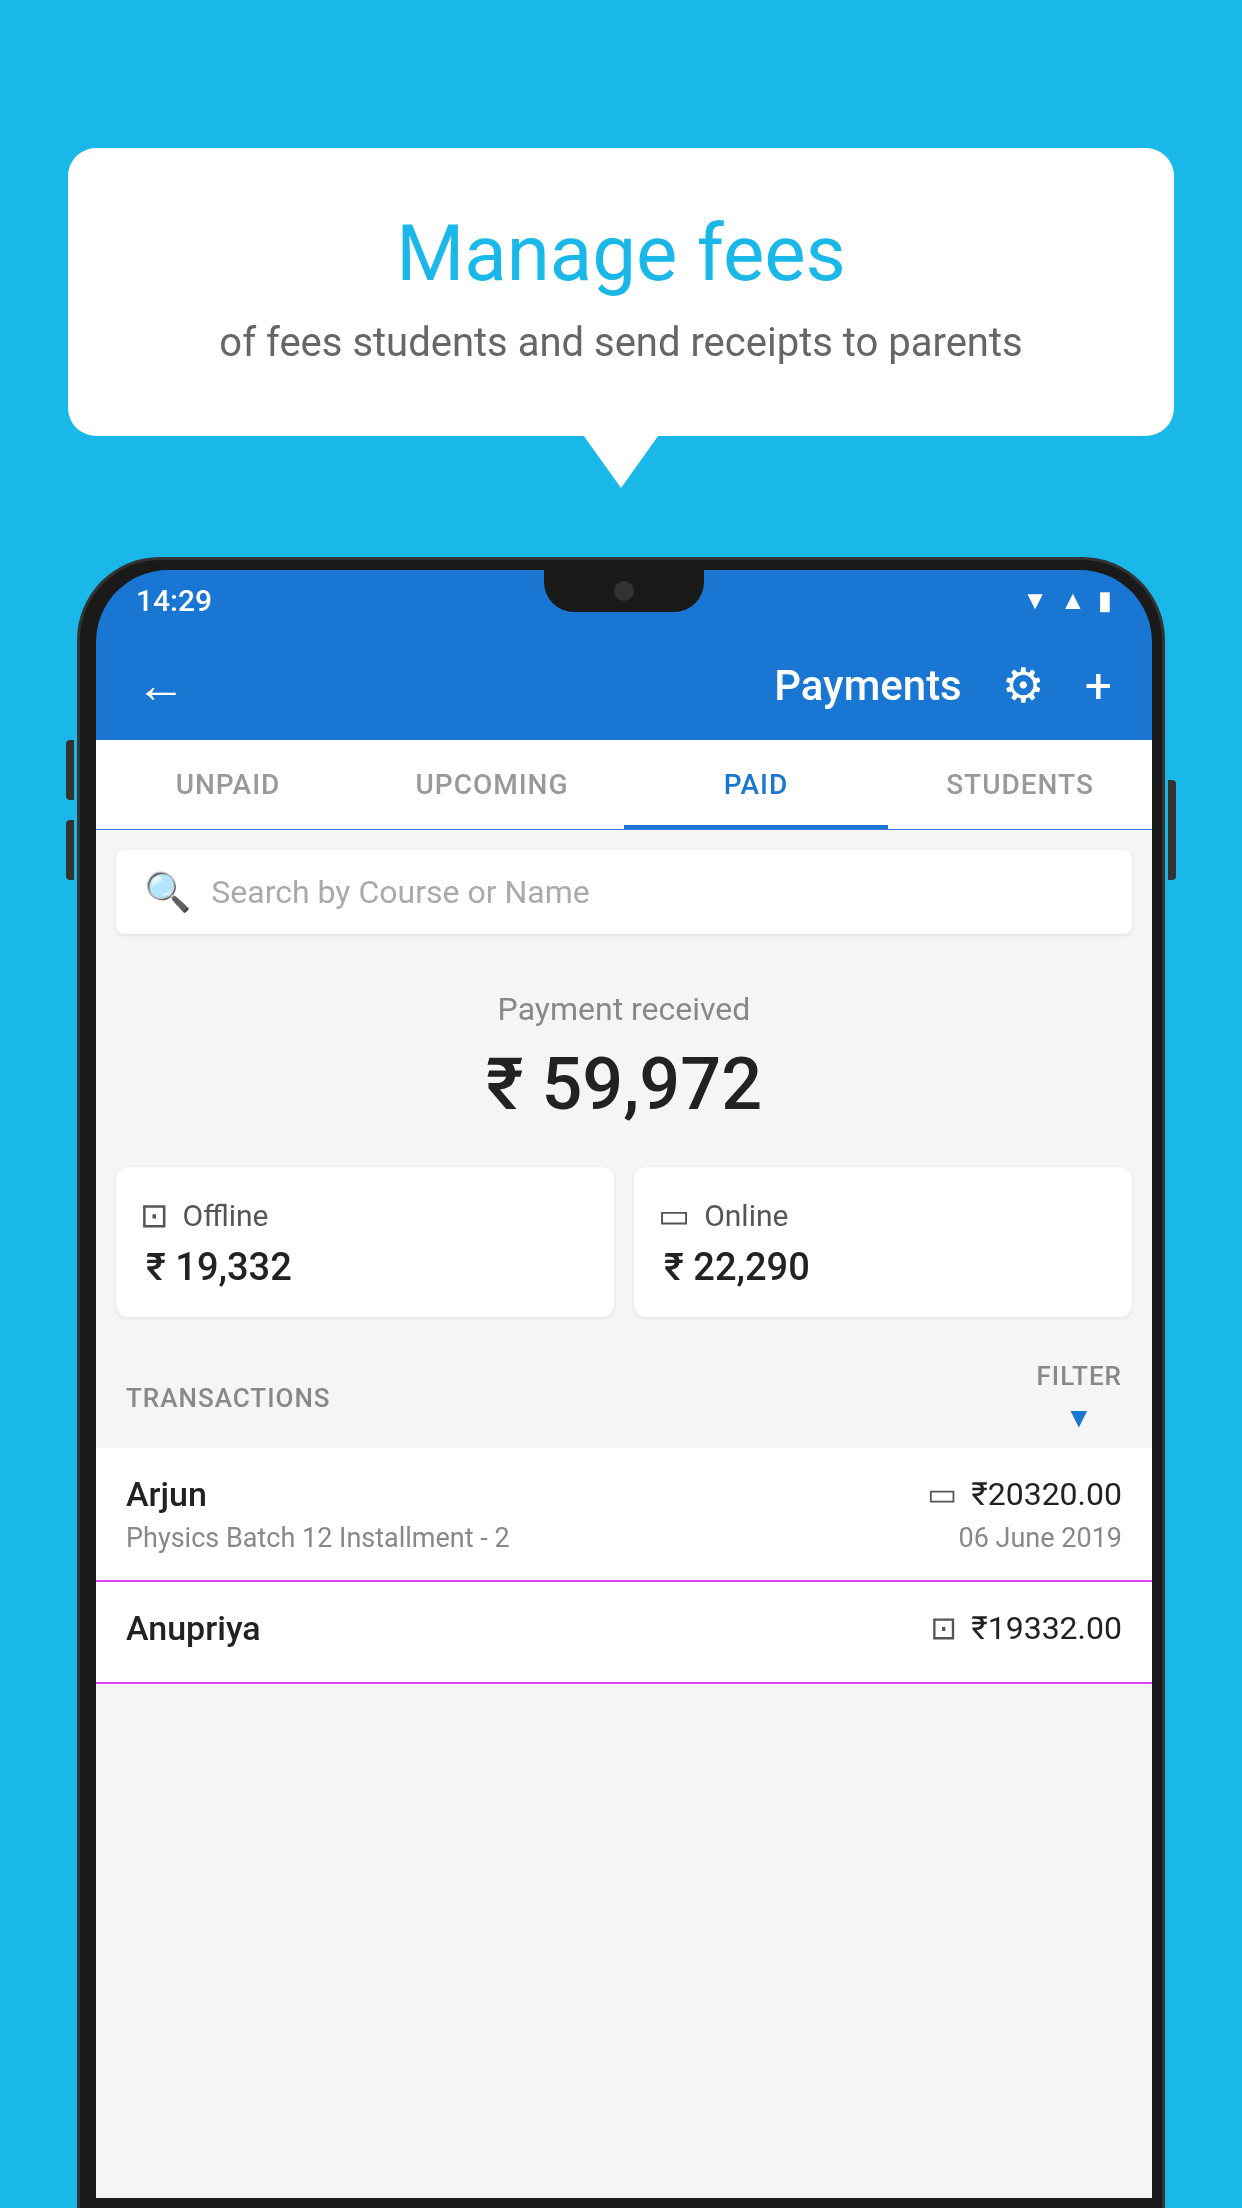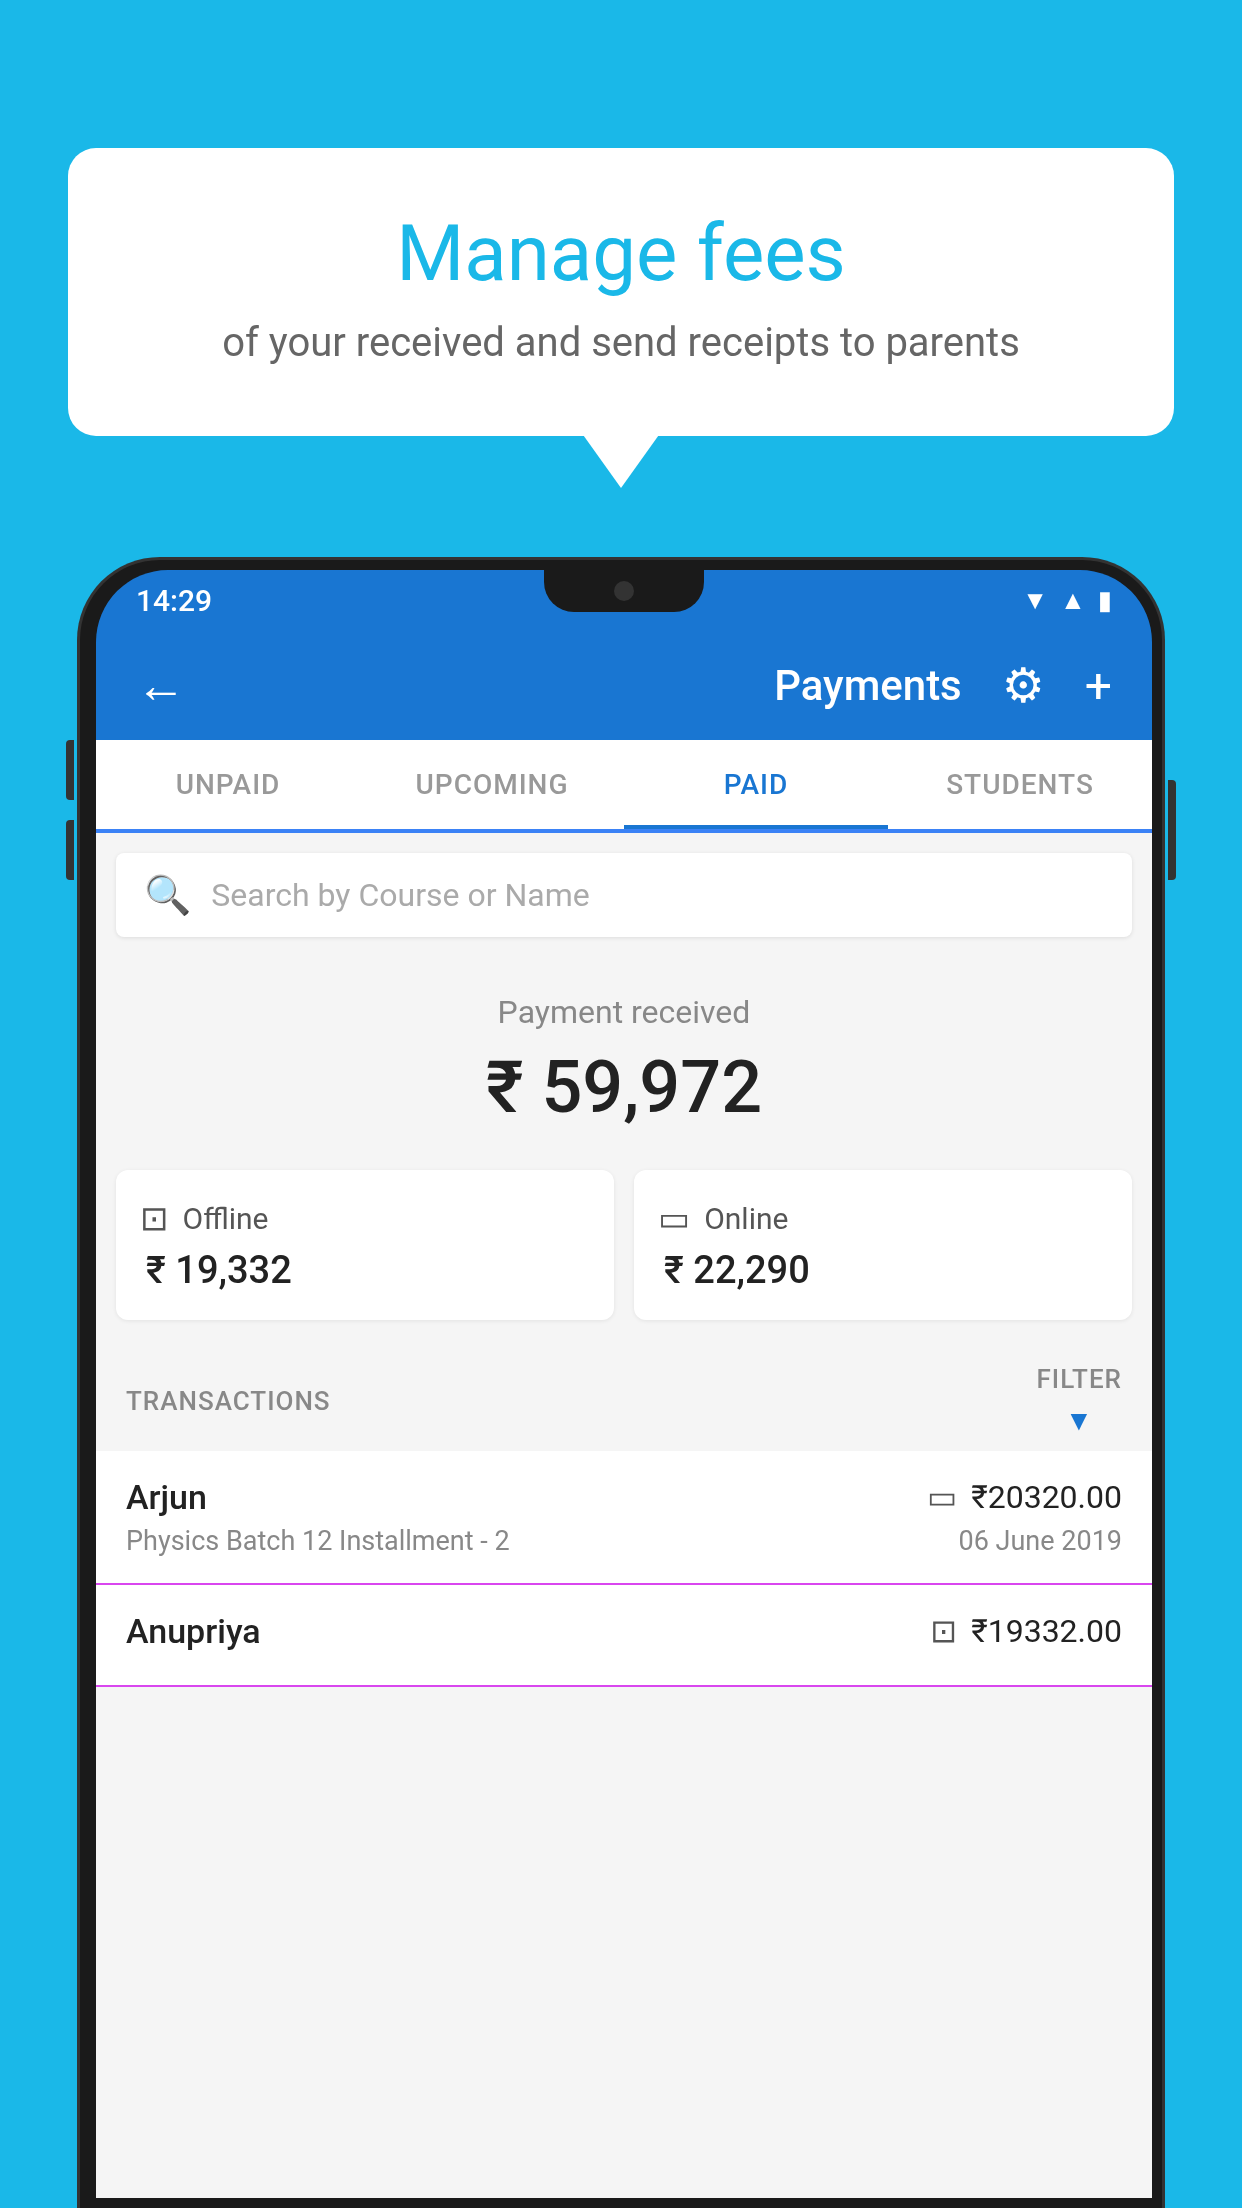--- a/index.html
+++ b/index.html
@@ -158,21 +158,21 @@
       color: white;
       font-size: 48px;
       cursor: pointer;
       padding: 10px;
     }
 
     
     .tabs {
       background: white;
       display: flex;
-      border-bottom: 4px solid #3b82f6;
+      border-bottom: 1px solid #3b82f6;
     }
 
     .tab {
       flex: 1;
       text-align: center;
       padding: 28px 10px;
       font-size: 28px;
       font-weight: 500;
       color: #999;
       cursor: pointer;
@@ -395,21 +395,21 @@
       border-radius: 0 4px 4px 0;
     }
   </style>
 </head>
 <body>
 
 <div style="position:absolute;inset:0;background:#1ab8e8;"></div>
 
 <div class="speech-bubble">
   <div class="bubble-title">Manage fees</div>
-  <div class="bubble-subtitle">of your received and send receipts to parents</div>
+  <div class="bubble-subtitle">of fees students and send receipts to parents</div>
 </div>
 
 <div class="phone-frame">
 
   <div class="phone-side-btn-vol"></div>
   <div class="phone-side-btn-vol2"></div>
   <div class="phone-side-btn-pwr"></div>
 
   <div class="phone-inner">
 

